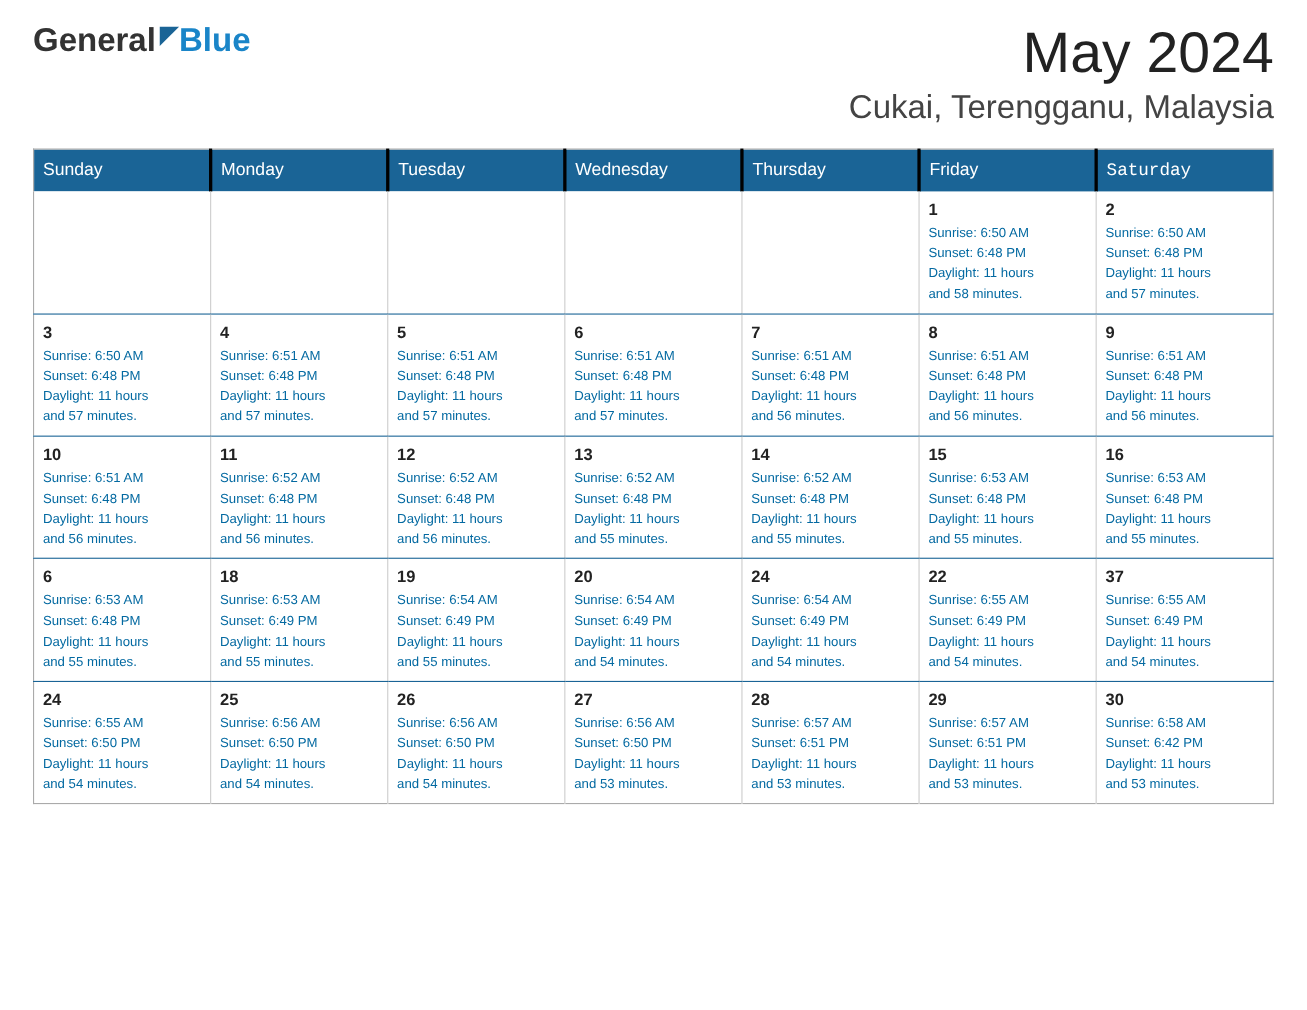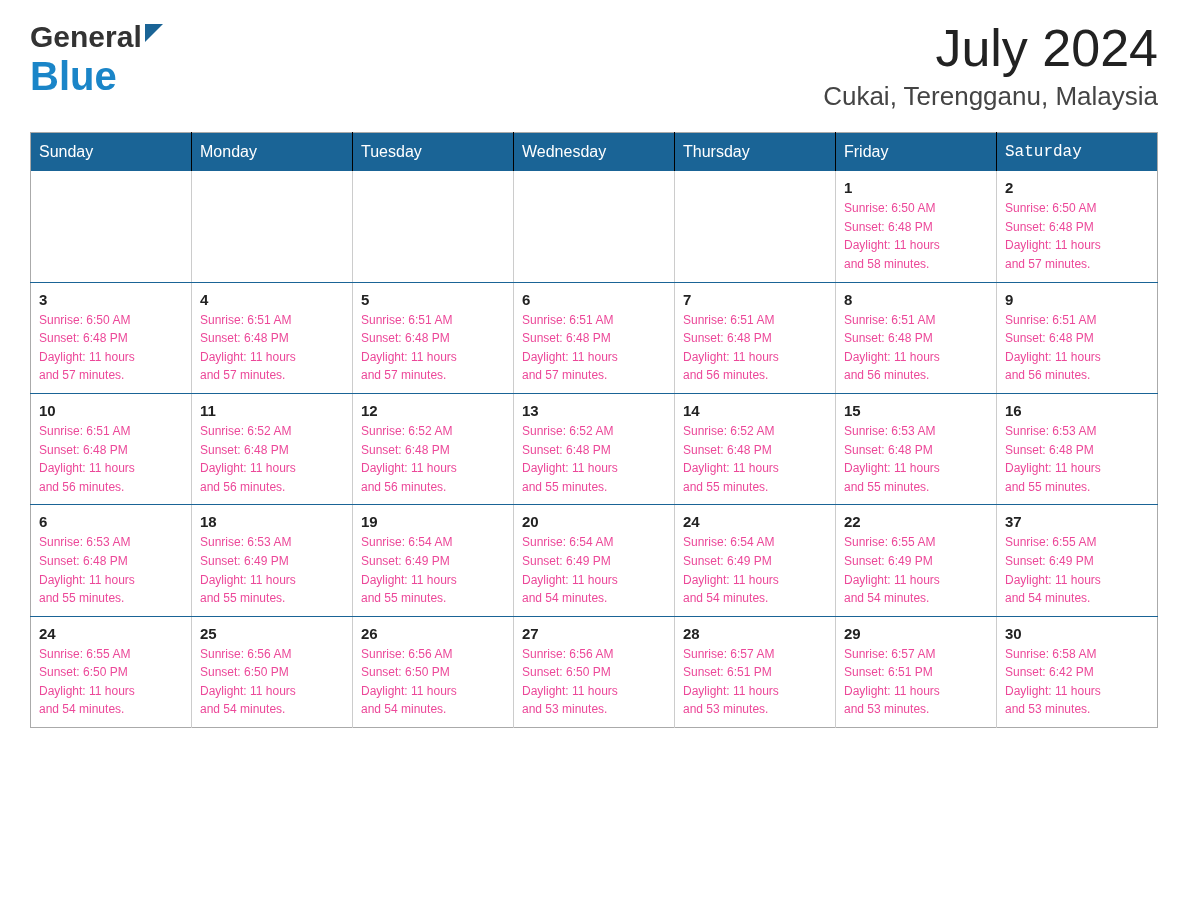--- a/index.html
+++ b/index.html
@@ -11,50 +11,50 @@
       padding: 20px 30px;
     }
     .header {
       display: flex;
       justify-content: space-between;
       align-items: flex-start;
       margin-bottom: 20px;
     }
     .logo {
       display: flex;
-      flex-direction: column;
+      flex-direction: row;
       align-items: flex-start;
     }
     .title-area {
       text-align: right;
     }
     .month-title {
       font-size: 52px;
       font-weight: normal;
       color: #222;
       line-height: 1.1;
     }
     .location-title {
-      font-size: 26px;
+      font-size: 30px;
       color: #444;
       margin-top: 4px;
     }
     .calendar-table {
       width: 100%;
       border-collapse: collapse;
       border: 1px solid #aaa;
     }
     .calendar-table th {
       background-color: #1a6496;
       color: #fff;
       padding: 10px 8px;
       text-align: left;
       font-size: 16px;
       font-weight: normal;
-      border-right: 1px solid #000000;
+      border-right: 3px solid #000000;
     }
     .calendar-table th:last-child {
       border-right: none;
       font-family: Liberation Mono, monospace;
     }
     .calendar-table td {
       vertical-align: top;
       padding: 8px;
       border-right: 1px solid #ccc;
       border-bottom: 1px solid #1a6496;
@@ -72,21 +72,21 @@
     }
     .day-number {
       font-size: 15px;
       font-weight: bold;
       color: #222;
       display: block;
       margin-bottom: 3px;
     }
     .day-info {
       font-size: 12px;
-      color: #ec4899;
+      color: #0369a1;
       line-height: 1.55;
     }
     .empty-cell {
       background: #fff;
     }
     .logo-wrapper {
       display: flex;
       align-items: center;
     }
     .logo-text-general {
@@ -95,21 +95,21 @@
       color: #333;
       font-family: Arial, sans-serif;
     }
     .logo-triangle {
       display: inline-block;
       margin-left: 3px;
       position: relative;
       top: -2px;
     }
     .logo-text-blue {
-      font-size: 40px;
+      font-size: 30px;
       font-weight: bold;
       color: #1a85c8;
       font-family: Arial, sans-serif;
     }
   </style>
 </head>
 <body>
 
 <div class="header">
   <div class="logo">
@@ -117,21 +117,21 @@
       <span class="logo-text-general">General</span>
       <span class="logo-triangle">
         <svg width="18" height="18" viewBox="0 0 18 18">
           <polygon points="0,0 18,0 0,18" fill="#1a6496"></polygon>
         </svg>
       </span>
     </div>
     <span class="logo-text-blue">Blue</span>
   </div>
   <div class="title-area">
-    <div class="month-title">July 2024</div>
+    <div class="month-title">May 2024</div>
     <div class="location-title">Cukai, Terengganu, Malaysia</div>
   </div>
 </div>
 
 <table class="calendar-table">
   <thead>
     <tr>
     <th>Sunday</th>
         <th>Monday</th>
         <th>Tuesday</th>

